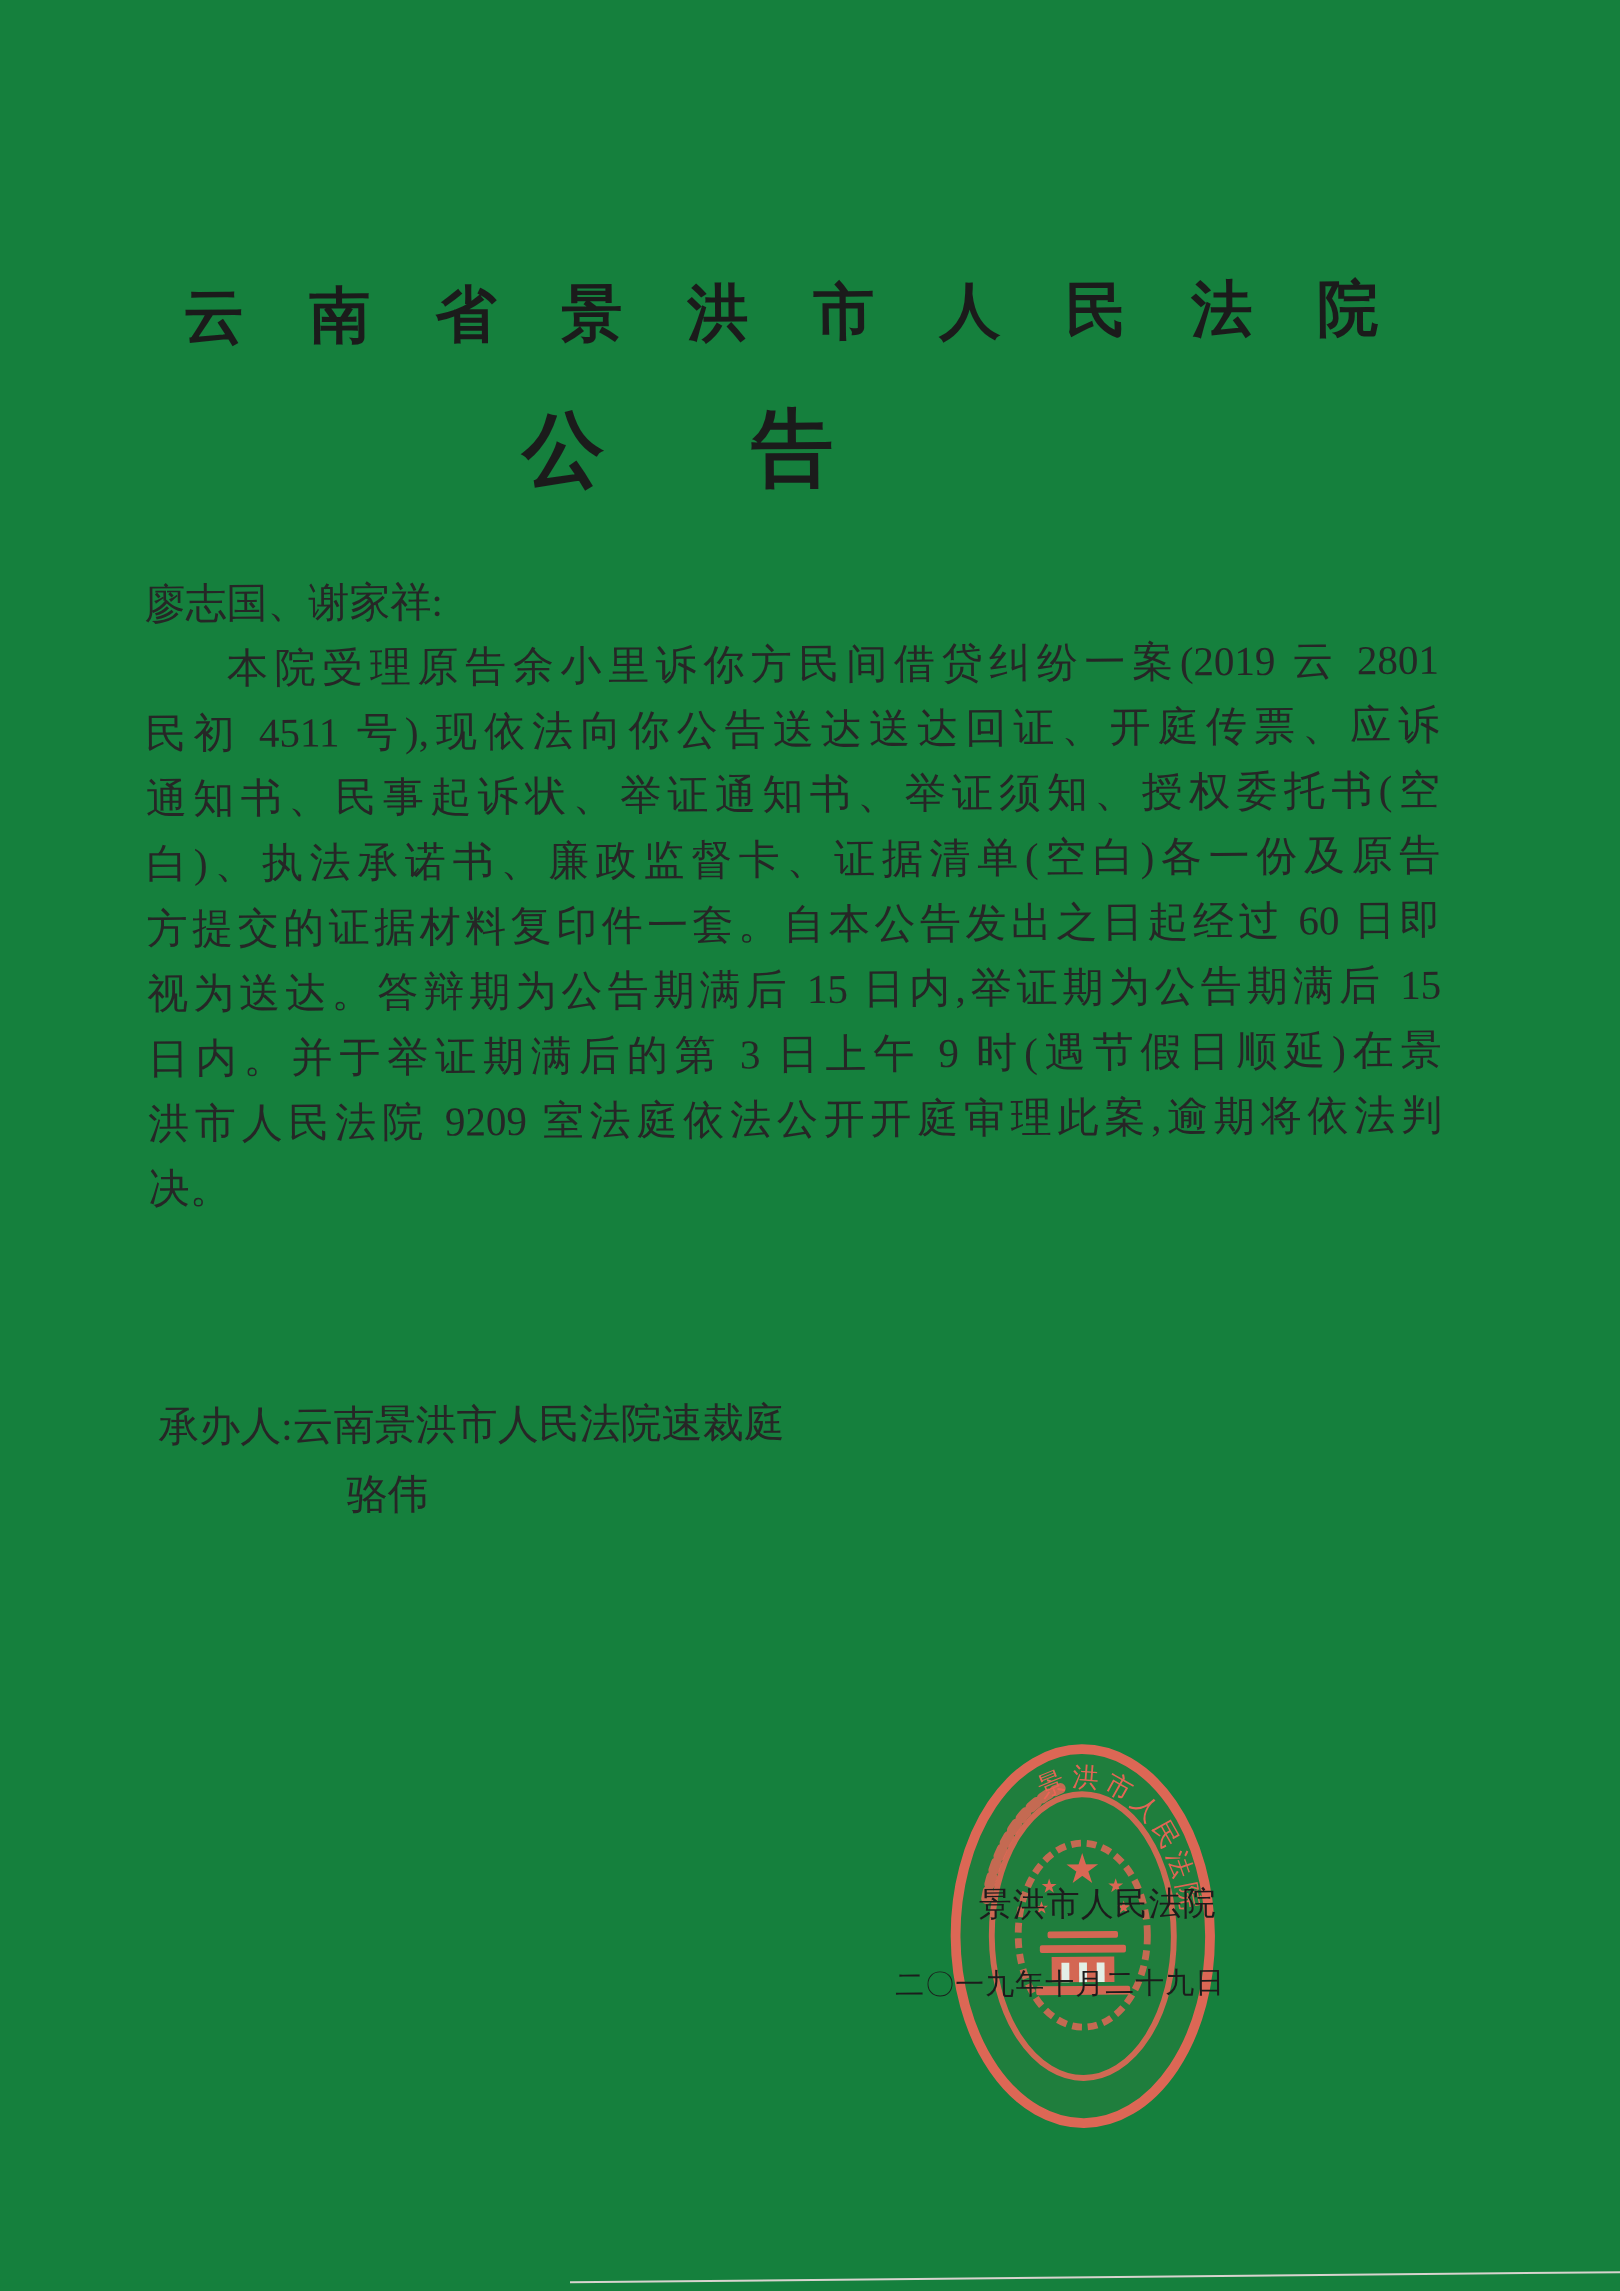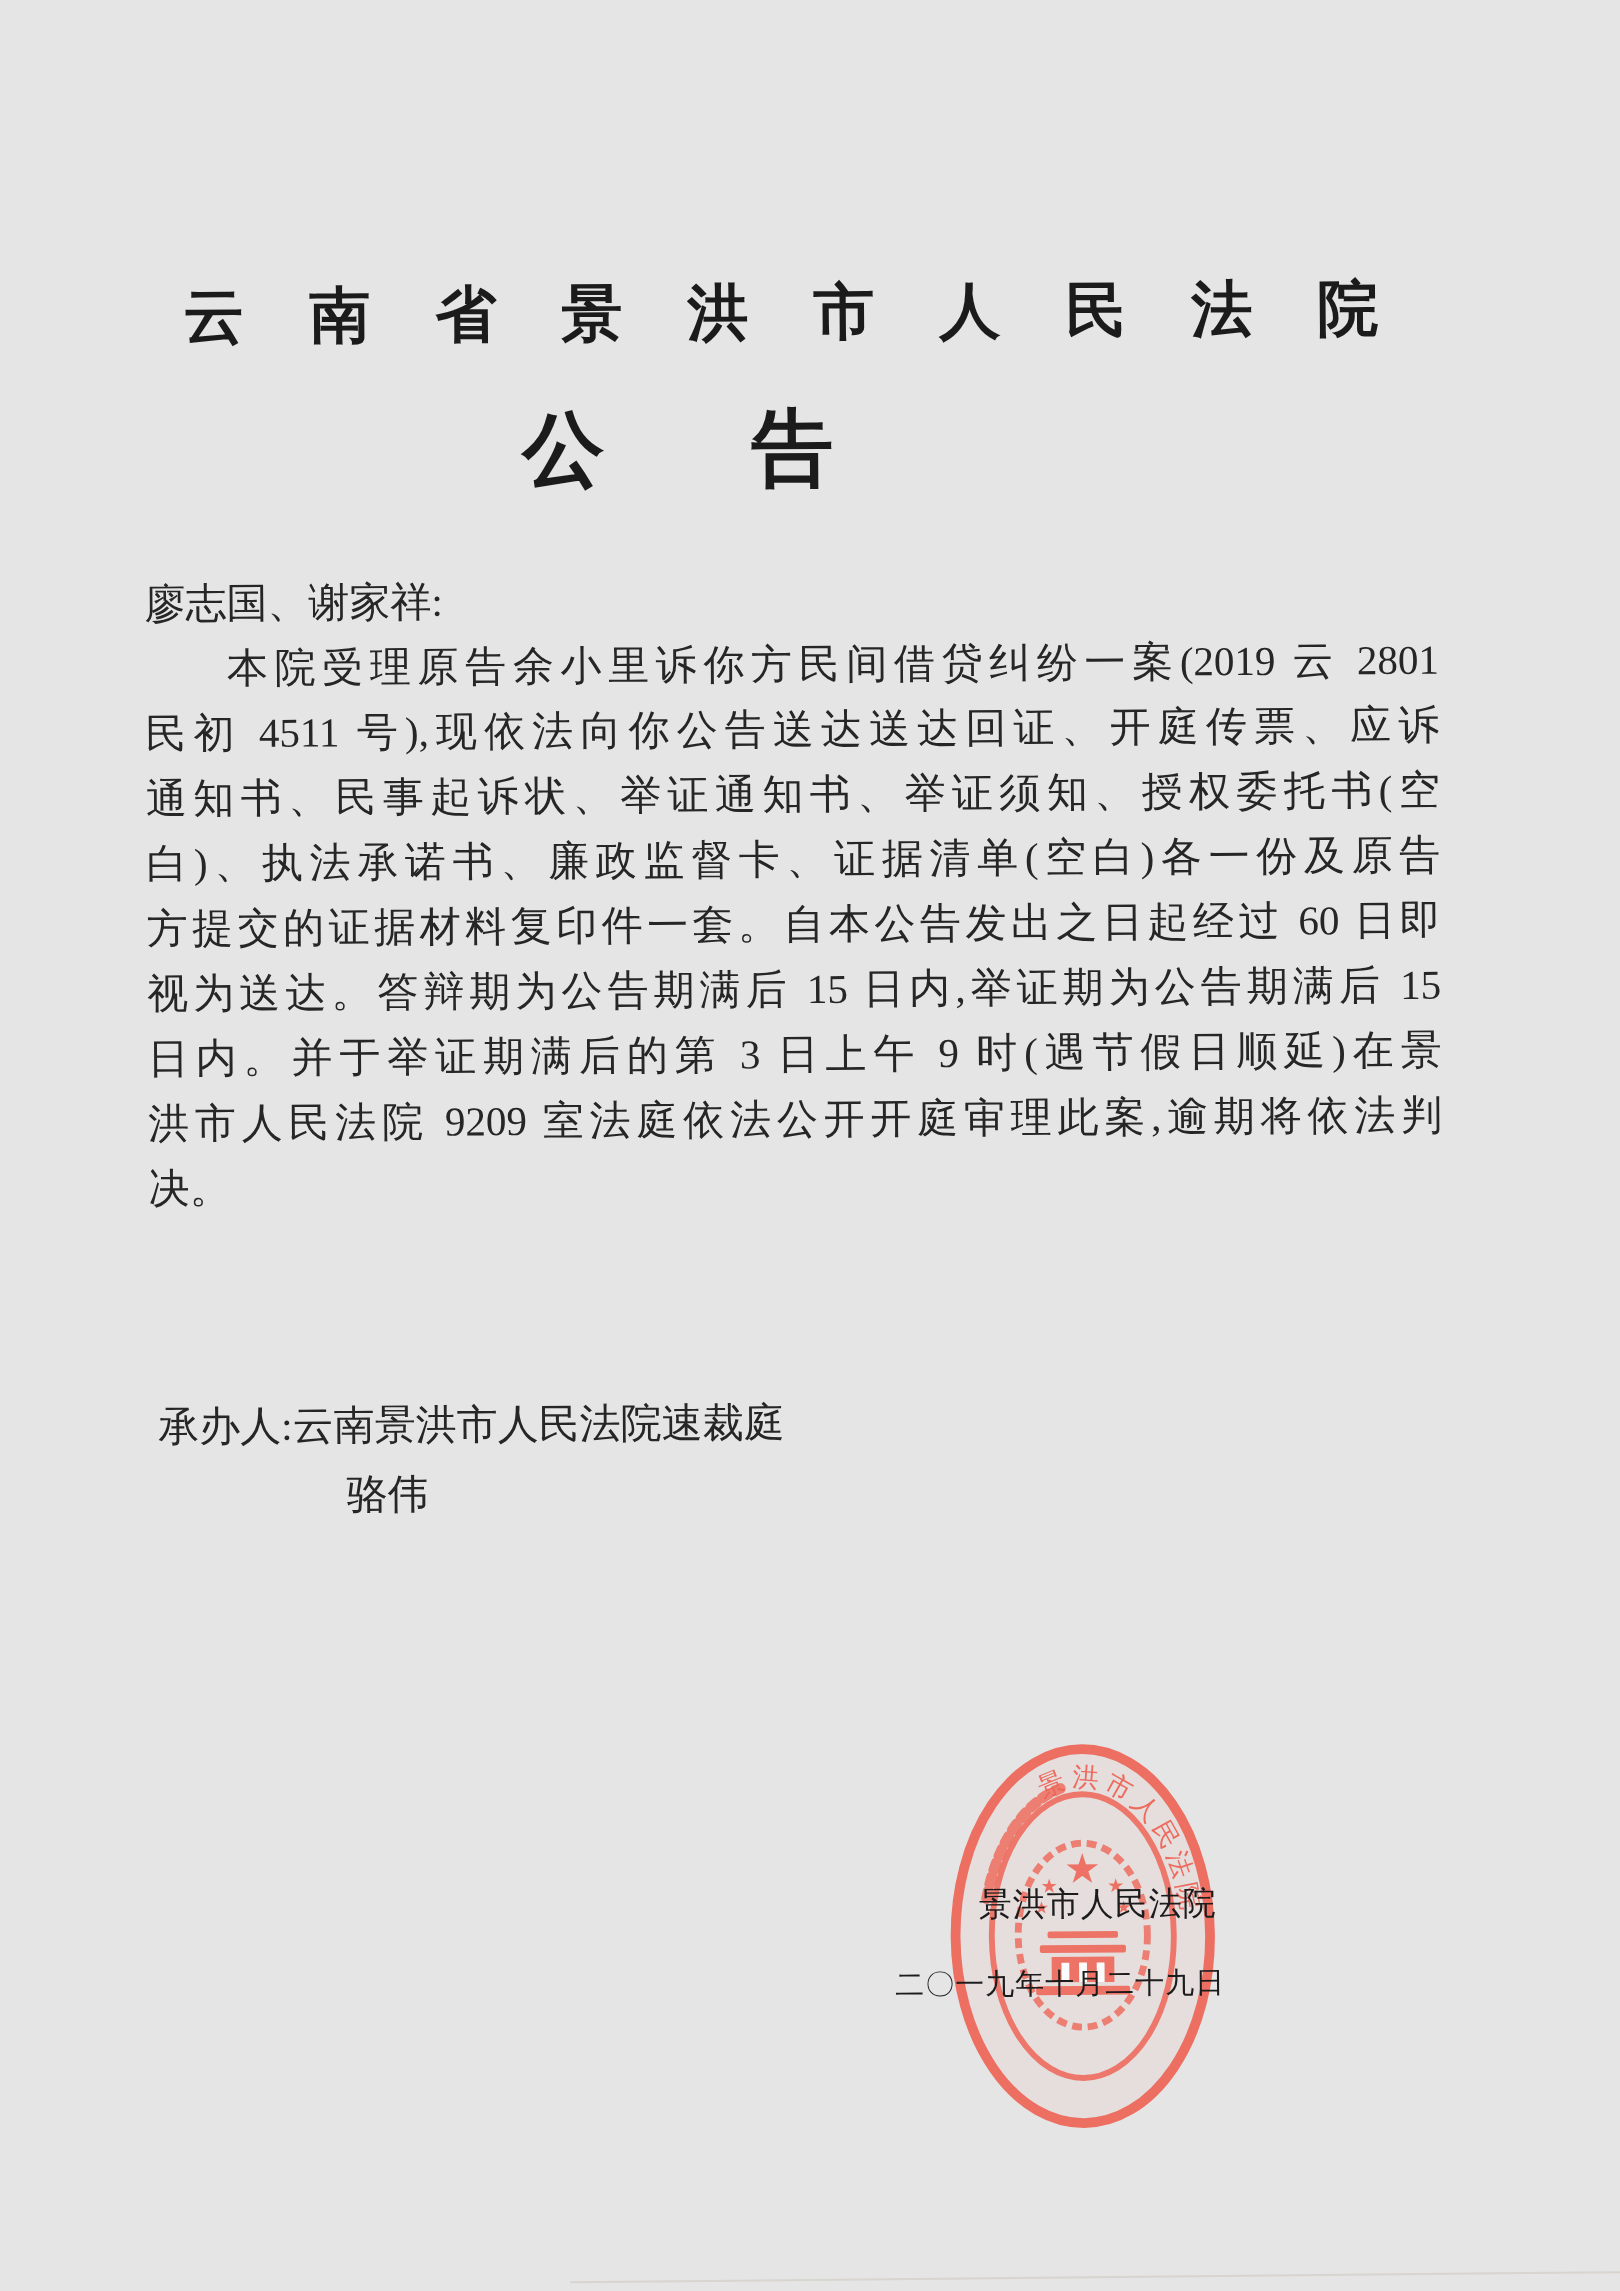--- a/index.html
+++ b/index.html
@@ -4,21 +4,21 @@
 <style>
   html, body {
     margin: 0;
     padding: 0;
     background: #ffffff;
   }
   .page {
     position: relative;
     width: 1620px;
     height: 2292px;
-    background: #e5e5e5;
+    background: #15803d;
     overflow: hidden;
     font-family: "Liberation Serif", "DejaVu Serif", serif;
     color: #262626;
   }
   .sheet {
     position: absolute;
     inset: 0;
     transform: rotate(-0.4deg);
     transform-origin: 50% 42%;
   }

